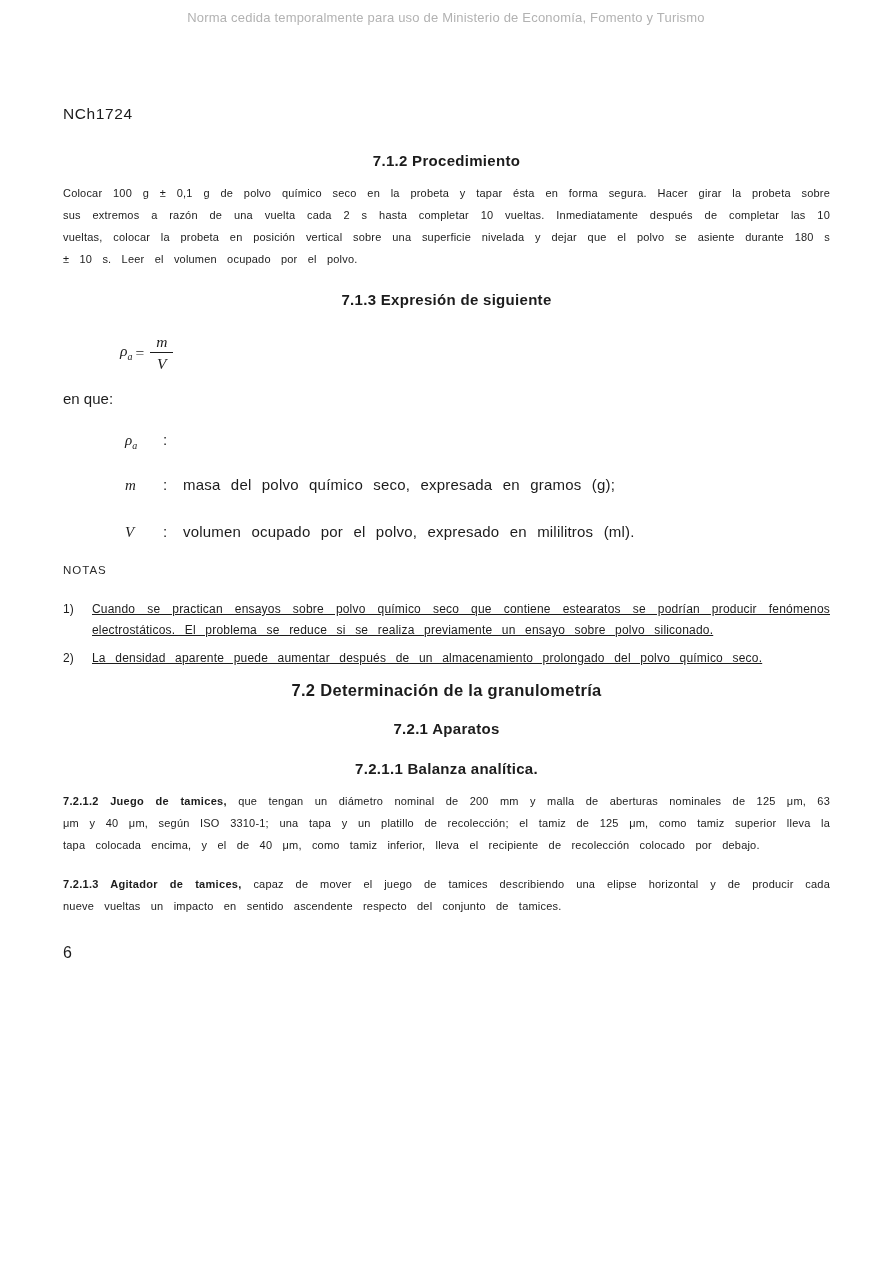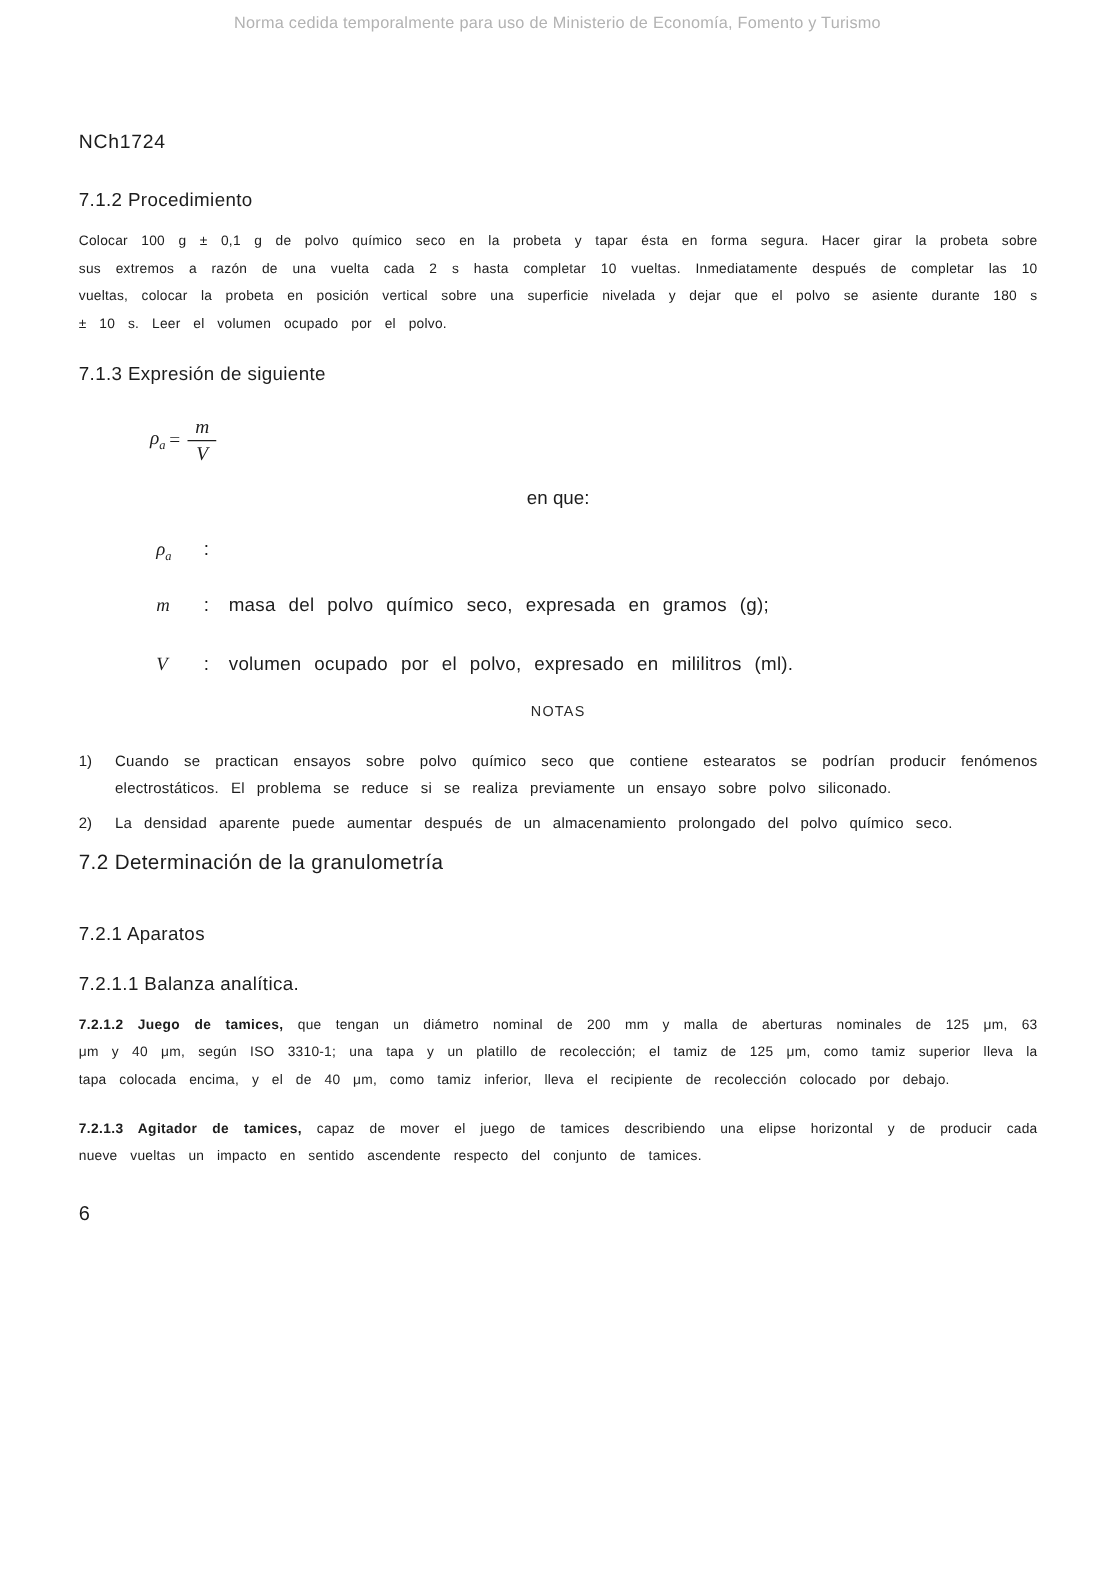--- a/index.html
+++ b/index.html
@@ -35,28 +35,29 @@
     position: absolute;
     left: 63px;
     top: 105px;
     width: 767px;
   }
   .doc-id {
     font-size: 15.5px;
     letter-spacing: 0.6px;
   }
   .heading {
-    font-weight: normal;
+    font-weight: bold;
     font-size: 15px;
     letter-spacing: 0.3px;
+    text-align: center;
   }
   .h-712 { margin-top: 29px; }
   .h-713 { margin-top: 21px; }
   .h-72  { margin-top: 12px; font-size: 16.5px; }
-  .h-721 { margin-top: 39px; }
+  .h-721 { margin-top: 20px; }
   .h-7211 { margin-top: 23px; }
   .para {
     margin-top: 13px;
     font-size: 11px;
     line-height: 22px;
     text-align: justify;
     word-spacing: 7px;
     letter-spacing: 0.2px;
   }
   .p-713-intro {
@@ -93,21 +94,20 @@
     line-height: 19px;
   }
   .frac .num {
     border-bottom: 1px solid #1c1c1c;
     padding: 0 6px 1px 6px;
   }
   .frac .den { padding-top: 1px; }
   .en-que {
     margin-top: 17px;
     font-size: 15px;
-    text-align: center;
   }
   .defs { margin-top: 22px; }
   .def-item {
     display: flex;
     font-size: 15px;
     line-height: 22px;
   }
   .def-item + .def-item { margin-top: 17px; }
   .def-item.last { margin-top: 19px; }
   .def-symbol {
@@ -124,38 +124,38 @@
     flex: 1;
     text-align: justify;
     word-spacing: 6px;
     letter-spacing: 0.2px;
   }
   .notas-heading {
     margin-top: 15px;
     font-size: 11.5px;
     letter-spacing: 1px;
     color: #2a2a2a;
-    text-align: center;
   }
   .note-item {
     display: flex;
     margin-top: 23px;
     font-size: 12px;
     line-height: 21px;
   }
   .note-item.second { margin-top: 7px; }
   .note-num {
     width: 29px;
     flex: none;
   }
   .note-text {
     flex: 1;
     text-align: justify;
     word-spacing: 6px;
     letter-spacing: 0.2px;
+    text-decoration: underline;
   }
   .lead-para .lead {
     font-weight: bold;
     letter-spacing: 0.3px;
   }
   .page-number {
     margin-top: 27px;
     font-size: 16px;
   }
 </style>

